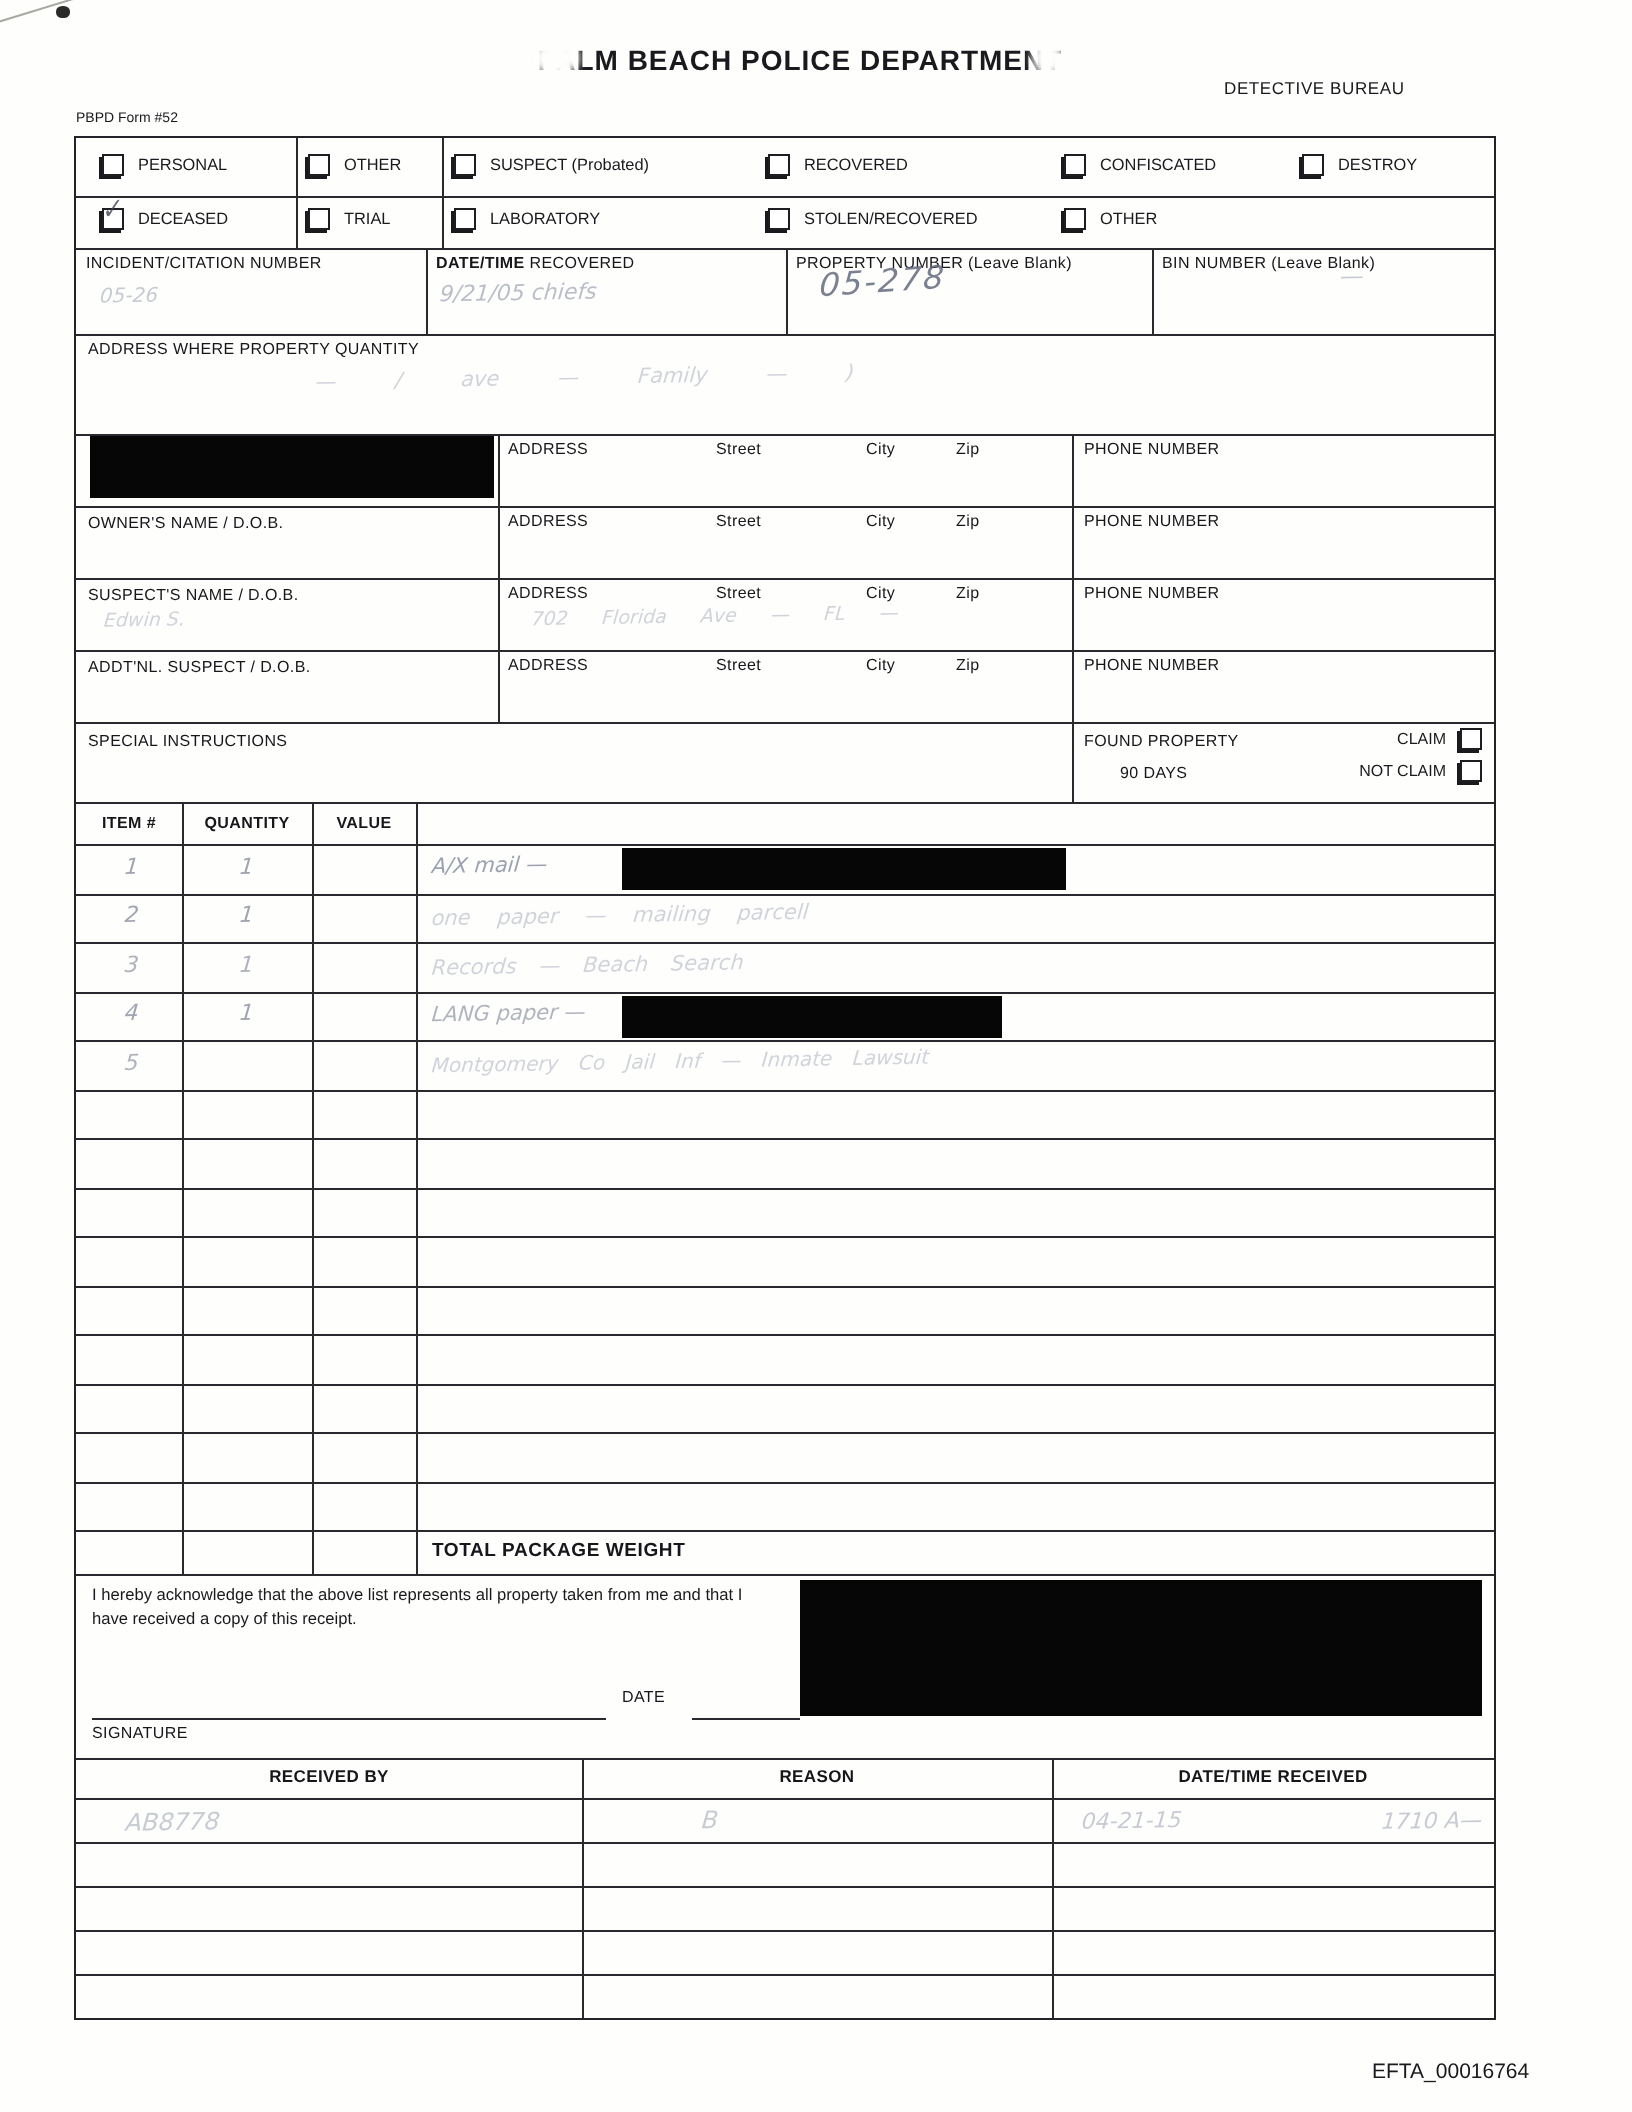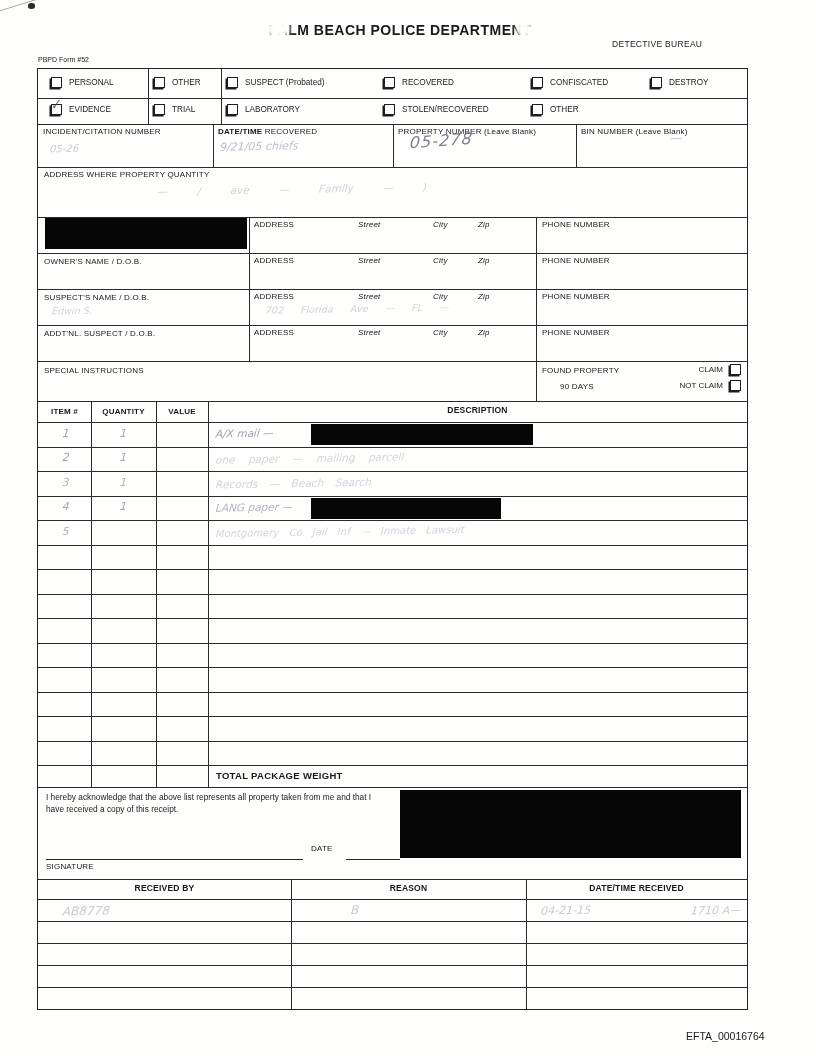--- a/index.html
+++ b/index.html
@@ -4,21 +4,21 @@
 <style>
   html,body{margin:0;padding:0;background:#ffffff;}
   .page{position:relative;width:816px;height:1056px;background:#fefefd;overflow:hidden;
         font-family:"Liberation Sans",sans-serif;color:#1a1a1e;}
   .abs{position:absolute;white-space:nowrap;}
   .form{position:absolute;left:37px;top:68px;width:709px;height:940px;border:1.6px solid #232328;}
   .hline{position:absolute;left:0;right:0;height:0;border-top:1px solid #2a2a2e;}
   .vline{position:absolute;width:0;border-left:1px solid #2a2a2e;}
   .lbl{position:absolute;font-size:8px;letter-spacing:.2px;white-space:nowrap;color:#17171b;}
   .b{font-weight:bold;}
-  .i{font-style:italic;}
+  .i{}
   .ctr{text-align:center;}
   .cbitem{position:absolute;display:flex;align-items:center;gap:7px;font-size:8.2px;white-space:nowrap;}
   .cb{width:9px;height:9px;border:1.1px solid #1e1e22;box-shadow:-1.5px 1.5px 0 #1a1a1e;
       background:#fff;flex:none;position:relative;}
   .pen-check{position:absolute;left:-2px;top:-8px;font-size:13px;color:#3f4553;opacity:.8;
       transform:rotate(-12deg);font-style:italic;}
   .hw{position:absolute;font-family:"DejaVu Sans",sans-serif;font-style:italic;white-space:nowrap;
       color:#8d94a6;transform:skewX(-6deg) rotate(-1deg);}
   .hw-f{opacity:.48;}
   .hw-m{opacity:.8;color:#6f7689;}
@@ -111,21 +111,21 @@
     </div>
     <div class="cbitem" style="left:613px;top:8px">
       <span class="cb"></span>
       <span>DESTROY</span>
     </div>
 
     <div class="cbitem" style="left:13px;top:35px">
       <span class="cb">
           <span class="pen-check">✓</span>
         </span>
-      <span>EVIDENCE</span>
+      <span>DECEASED</span>
     </div>
     <div class="cbitem" style="left:116px;top:35px">
       <span class="cb"></span>
       <span>TRIAL</span>
     </div>
     <div class="cbitem" style="left:189px;top:35px">
       <span class="cb"></span>
       <span>LABORATORY</span>
     </div>
     <div class="cbitem" style="left:346px;top:35px">
@@ -191,21 +191,20 @@
       <span class="cb"></span>
     </div>
     <div class="cbitem" style="right:6px;top:311px">
       <span style="font-size:8px">NOT CLAIM</span>
       <span class="cb"></span>
     </div>
 
     <div class="lbl b ctr" style="left:0;top:338px;width:53px">ITEM #</div>
     <div class="lbl b ctr" style="left:53px;top:338px;width:65px">QUANTITY</div>
     <div class="lbl b ctr" style="left:118px;top:338px;width:52px">VALUE</div>
-    <div class="lbl b ctr" style="left:170px;top:336px;width:539px;font-size:8.5px">DESCRIPTION</div>
 
     <div>
       <div class="hw hw-m ctr" style="left:6px;top:358px;width:44px;font-size:11px;opacity:.65">1</div>
       <div class="hw hw-m ctr" style="left:58px;top:358px;width:55px;font-size:11px;opacity:.65">1</div>
       <div class="hw" style="left:178px;top:358px;font-size:10.5px;color:#7c8396;opacity:.75">A/X mail —</div>
       <div class="redact" style="left:273px;top:355px;width:222px;height:21px"></div>
     </div>
     <div>
       <div class="hw hw-m ctr" style="left:6px;top:382px;width:44px;font-size:11px;opacity:.65">2</div>
       <div class="hw hw-m ctr" style="left:58px;top:382px;width:55px;font-size:11px;opacity:.65">1</div>

